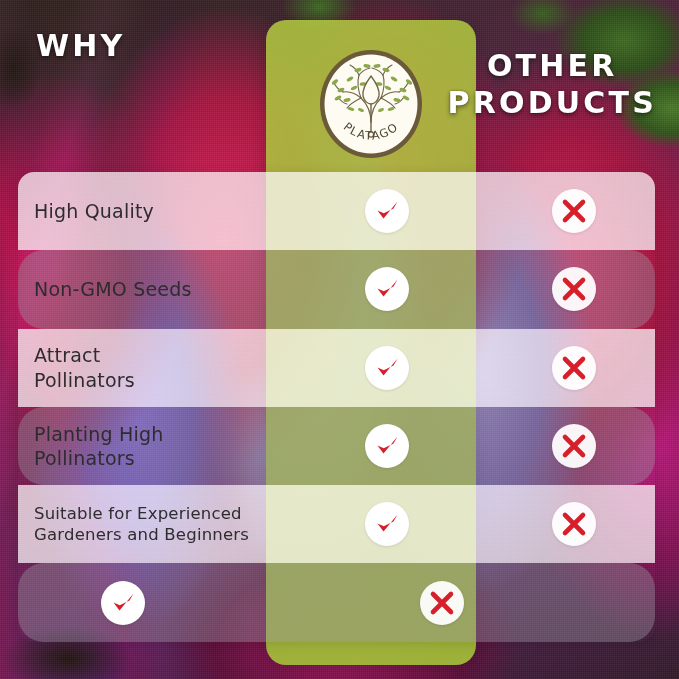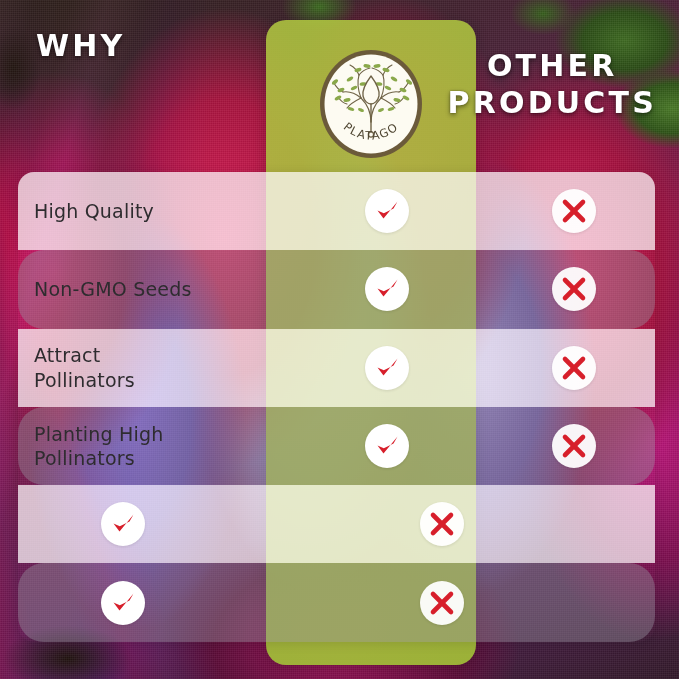--- a/index.html
+++ b/index.html
@@ -328,20 +328,24 @@
         <div class="badge cross">
           <svg width="28" height="28" viewBox="0 0 28 28">
             <line x1="5" y1="5" x2="23" y2="23" stroke="#d71f2b" stroke-width="4.6" stroke-linecap="round"></line>
             <line x1="23" y1="5" x2="5" y2="23" stroke="#d71f2b" stroke-width="4.6" stroke-linecap="round"></line>
           </svg>
         </div>
       </div>
     </div>
 
     <div class="trow odd">
+      <div class="tlabel small">
+        <span>Suitable for Experienced</span>
+        <span>Gardeners and Beginners</span>
+      </div>
       <div class="tmark ours">
         <div class="badge check">
           <svg width="30" height="30" viewBox="0 0 30 30">
             <path d="M5.5 14.5 L11.5 22.5 L25.5 5.5 L21.5 12.5 L11.8 17.2 Z" fill="#d71f2b"></path>
           </svg>
         </div>
       </div>
       <div class="tmark other">
         <div class="badge cross">
           <svg width="28" height="28" viewBox="0 0 28 28">

